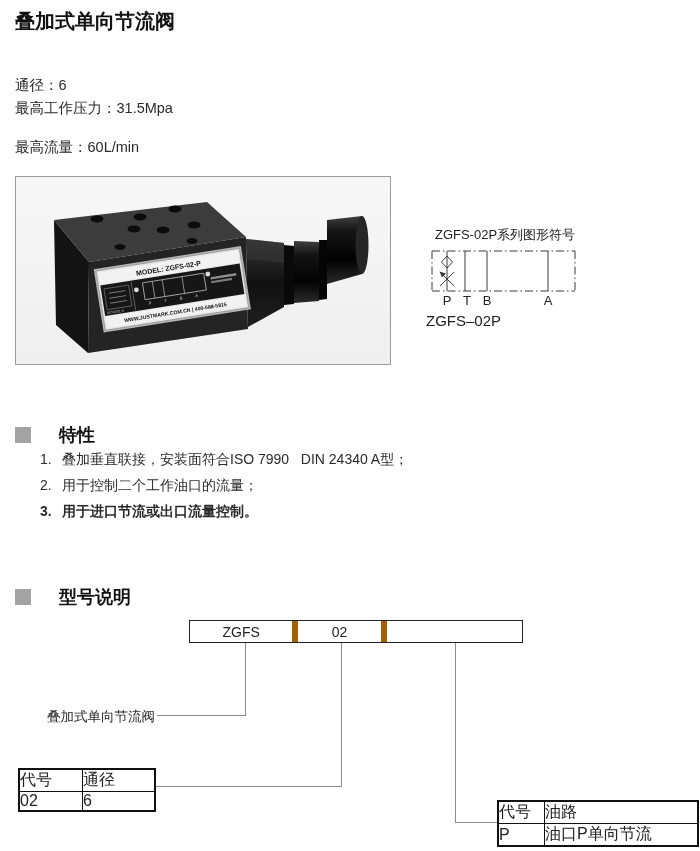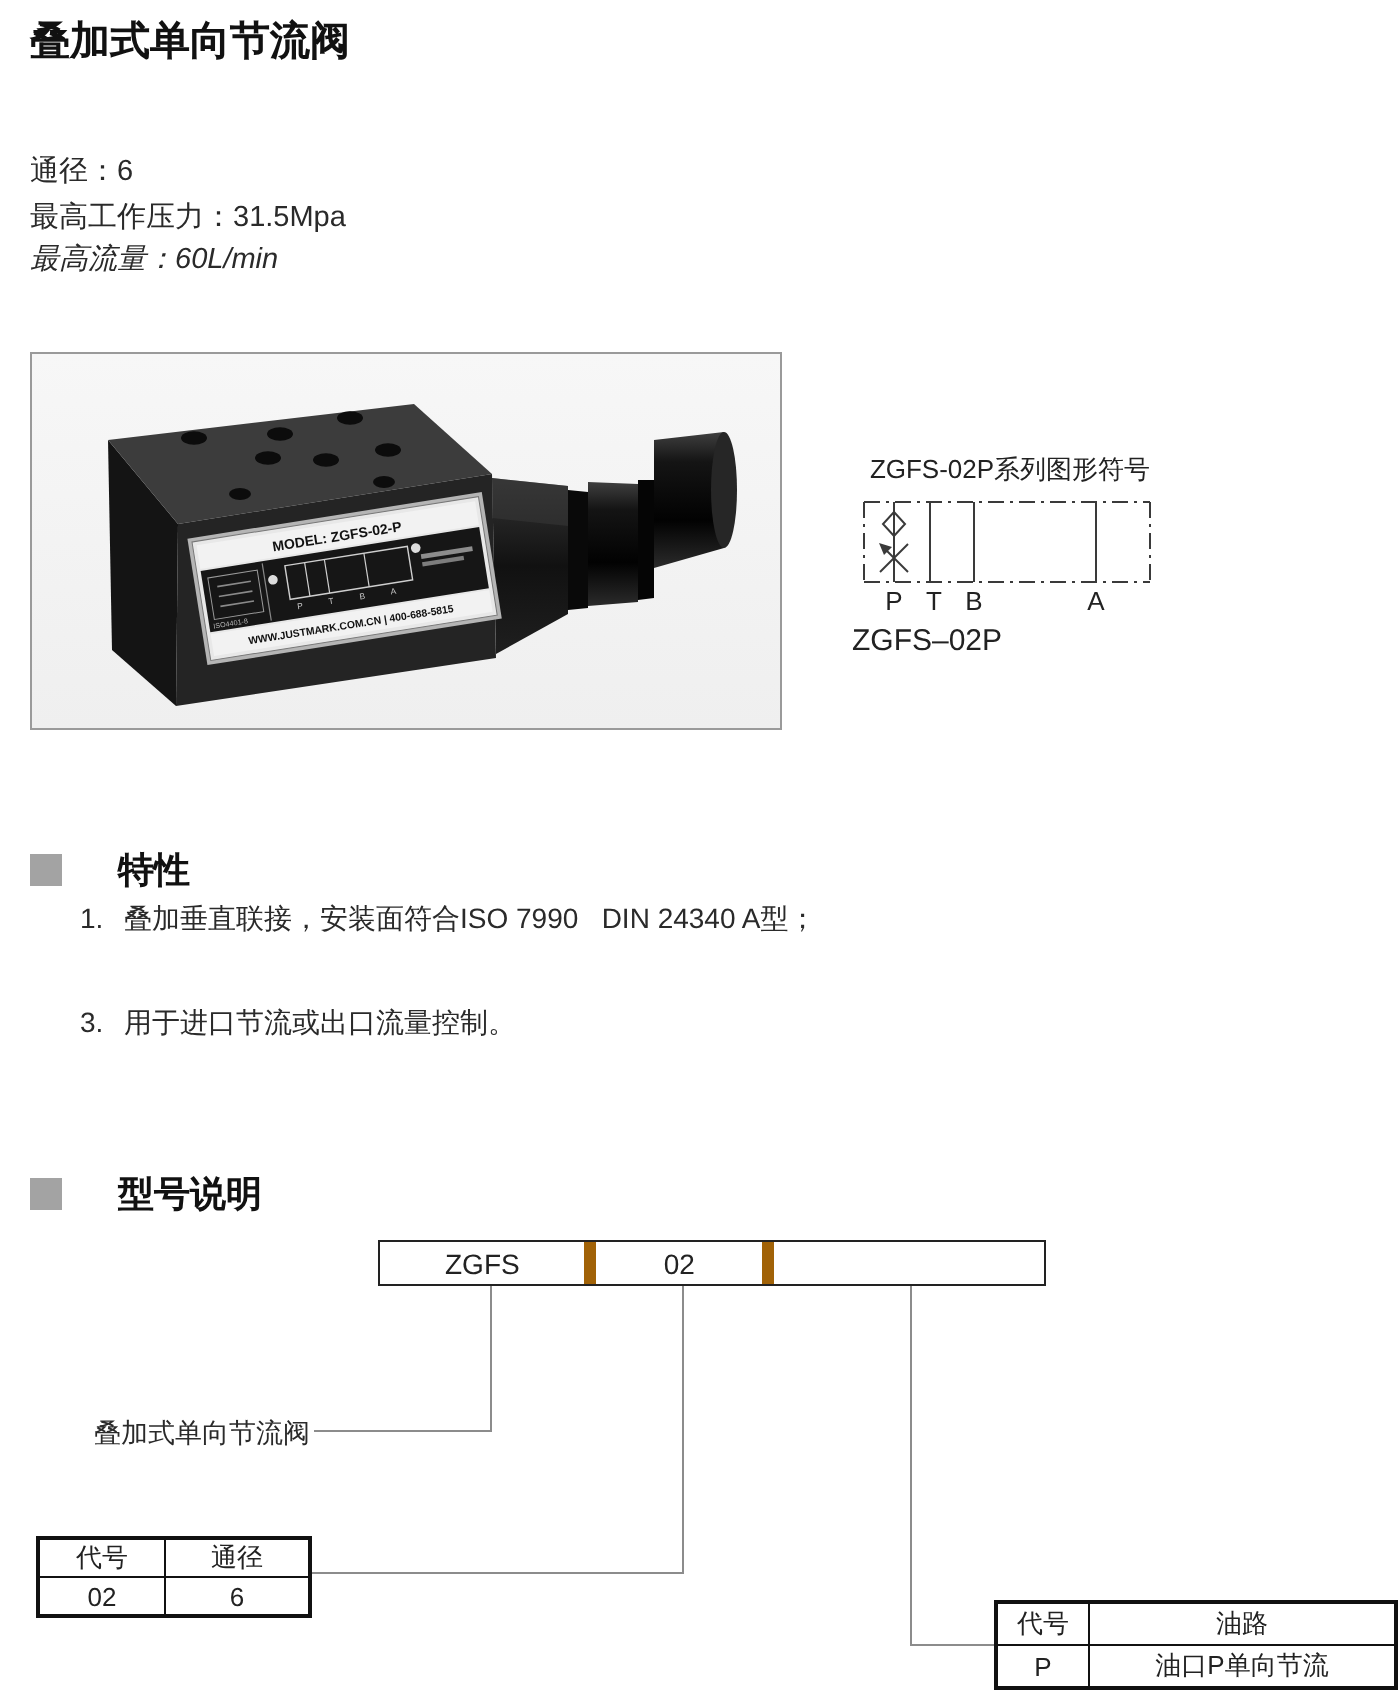--- a/index.html
+++ b/index.html
@@ -32,41 +32,41 @@
 
   
   .top-table{left:189px;top:620px;width:334px;height:23px;display:flex;border:1px solid #222;box-sizing:border-box;}
   .top-cell{border-right:6px solid #a16207;display:flex;align-items:center;justify-content:center;
             font-size:14px;color:#222;box-sizing:border-box;}
   .top-cell:last-child{border-right:none;}
   .conn{background:#8c8c8c;}
   .callout-label{left:42px;top:708px;width:113px;text-align:right;font-size:13.5px;color:#2a2a2a;}
 
   table.code-table{border-collapse:collapse;background:#fff;}
-  table.code-table td{border:1px solid #111;text-align:center;font-size:13px;color:#222;padding:0;}
+  table.code-table td{border:1px solid #111;text-align:left;font-size:16px;color:#222;padding:0;}
   .lt{left:18px;top:768px;}
   .lt td{height:18px;}
   .lt .c0{width:62px;} .lt .c1{width:71px;}
   .rt{left:497px;top:800px;}
   .rt td{height:20px;}
   .rt .c0{width:45px;} .rt .c1{width:152px;}
   table.code-table{border:2px solid #111;}
 </style>
 </head>
 <body>
 
 <div id="page">
 
   <div class="abs doc-title">
     <div>叠加式单向节流阀</div>
   </div>
 
   <div class="abs spec-line" style="top:76px;">通径：6</div>
   <div class="abs spec-line" style="top:99px;">最高工作压力：31.5Mpa</div>
-  <div class="abs spec-line" style="top:120px;font-style:italic;">最高流量：60L/min</div>
+  <div class="abs spec-line" style="top:138px;">最高流量：60L/min</div>
 
   <div class="abs photo-box">
     <svg width="374" height="187" viewBox="0 0 374 187">
       <defs>
         <linearGradient id="cyl" x1="0" y1="0" x2="0" y2="1">
           <stop offset="0" stop-color="#3f3f3f"></stop>
           <stop offset="0.22" stop-color="#141414"></stop>
           <stop offset="0.65" stop-color="#020202"></stop>
           <stop offset="1" stop-color="#2b2b2b"></stop>
         </linearGradient>
@@ -153,21 +153,24 @@
   <div class="abs port-label" style="left:479px;">B</div>
   <div class="abs port-label" style="left:540px;">A</div>
   <div class="abs symbol-caption">ZGFS–02P</div>
 
   <div class="abs sec-bullet" style="top:427px;background:#a3a3a3;"></div>
   <div class="abs sec-heading" style="top:423px;">特性</div>
 
   <div class="abs feature-row" style="top:451px;">
     <span class="feature-num">1.</span><span class="feature-text">叠加垂直联接，安装面符合ISO 7990   DIN 24340 A型；</span>
   </div>
-  <div class="abs feature-row" style="top:503px;">
+  <div class="abs feature-row" style="top:477px;">
+    <span class="feature-num">2.</span><span class="feature-text">用于控制二个工作油口的流量；</span>
+  </div>
+  <div class="abs feature-row" style="top:503px;font-weight:bold;">
     <span class="feature-num">3.</span><span class="feature-text">用于进口节流或出口流量控制。</span>
   </div>
 
   <div class="abs sec-bullet" style="top:589px;background:#a3a3a3;"></div>
   <div class="abs sec-heading" style="top:585px;">型号说明</div>
 
   <div class="abs top-table">
     <div class="top-cell" style="width:109px;">ZGFS</div>
     <div class="top-cell" style="width:89px;">02</div>
     <div class="top-cell" style="width:136px;"></div>

